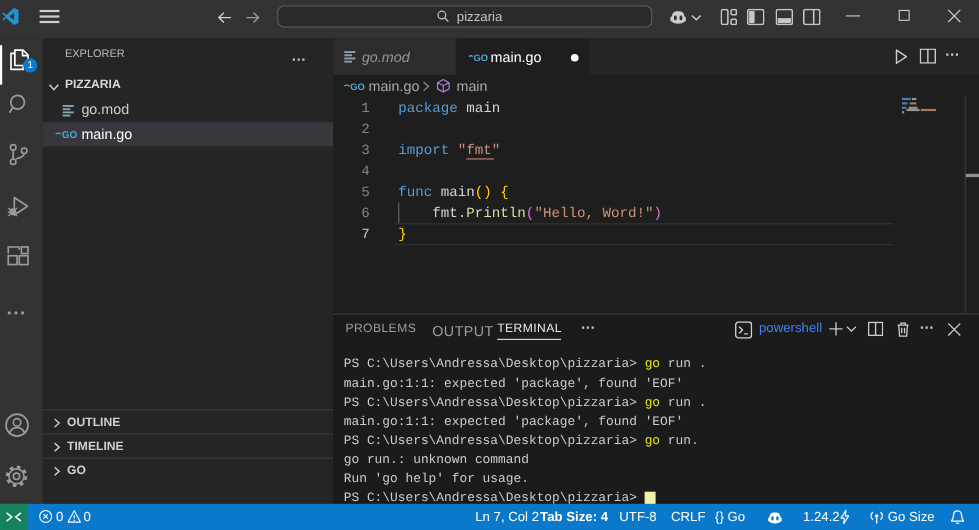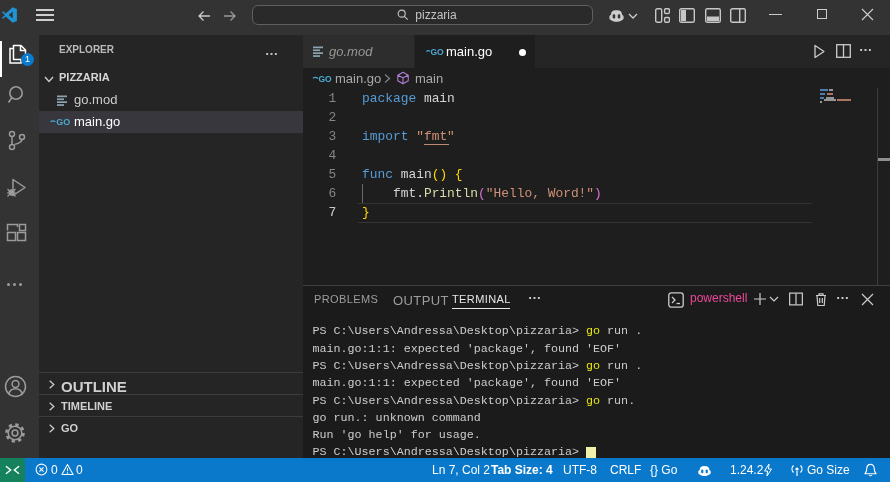--- a/index.html
+++ b/index.html
@@ -118,21 +118,21 @@
   <svg class="abs" style="left:4px;top:387px;" width="22" height="22" viewBox="0 0 22 22">
     <g stroke="#9b9b9b" fill="none">
       <circle cx="11" cy="11" r="8.4" stroke-width="2.8" stroke-dasharray="3.3 3.3"></circle>
       <circle cx="11" cy="11" r="6.8" stroke-width="1.5"></circle>
       <circle cx="11" cy="11" r="2.9" stroke-width="1.5"></circle>
     </g>
   </svg>
 </div>
 
 <div class="abs" style="left:39px;top:35px;width:264px;height:423px;background:#252526;color:#cccccc;">
-  <div class="abs" style="left:20px;top:9px;font-size:10px;color:#bbbbbb;font-weight:bold;">EXPLORER</div>
+  <div class="abs" style="left:20px;top:9px;font-size:10px;color:#bbbbbb;">EXPLORER</div>
   <div class="abs" style="left:226px;top:11px;color:#c5c5c5;font-size:13px;letter-spacing:1px;font-weight:bold;">⋯</div>
 
   <div class="abs" style="left:0;top:32px;width:264px;height:22px;">
     <svg class="abs" style="left:4px;top:6px;" width="12" height="12" viewBox="0 0 12 12">
         <path d="M2 4 L6 8.5 L10 4" stroke="#cccccc" stroke-width="1.4" fill="none"></path>
       </svg>
     <div class="abs" style="left:20px;top:4px;font-size:11px;font-weight:bold;color:#d8d8d8;">PIZZARIA</div>
   </div>
 
   <div class="abs" style="left:0;top:54px;width:264px;height:22px;">
@@ -152,21 +152,21 @@
       <text x="7.2" y="10.3" font-family="Liberation Sans, sans-serif" font-weight="bold" font-size="9" fill="#4ba8d1">GO</text>
       <path d="M1.5 6.8 C3 5.8 5 5.9 6.3 6.7" stroke="#4ba8d1" stroke-width="1.2" fill="none"></path>
     </svg>
     <div class="abs" style="left:35px;top:3px;font-size:13px;color:#ffffff;">main.go</div>
   </div>
 
   <div class="abs" style="left:0;top:337px;width:264px;height:22px;border-top:1px solid #3c3c3c;">
     <svg class="abs" style="left:7px;top:6px;" width="11" height="11" viewBox="0 0 12 12">
         <path d="M4 2 L8.5 6 L4 10" stroke="#cccccc" stroke-width="1.4" fill="none"></path>
       </svg>
-    <div class="abs" style="left:22px;top:5px;font-size:15px;font-weight:bold;color:#d0d0d0;">OUTLINE</div>
+    <div class="abs" style="left:22px;top:5px;font-size:11px;font-weight:bold;color:#d0d0d0;">OUTLINE</div>
   </div>
   <div class="abs" style="left:0;top:359px;width:264px;height:22px;border-top:1px solid #3c3c3c;">
     <svg class="abs" style="left:7px;top:6px;" width="11" height="11" viewBox="0 0 12 12">
         <path d="M4 2 L8.5 6 L4 10" stroke="#cccccc" stroke-width="1.4" fill="none"></path>
       </svg>
     <div class="abs" style="left:22px;top:5px;font-size:11px;font-weight:bold;color:#d0d0d0;">TIMELINE</div>
   </div>
   <div class="abs" style="left:0;top:381px;width:264px;height:22px;border-top:1px solid #3c3c3c;">
     <svg class="abs" style="left:7px;top:6px;" width="11" height="11" viewBox="0 0 12 12">
         <path d="M4 2 L8.5 6 L4 10" stroke="#cccccc" stroke-width="1.4" fill="none"></path>
@@ -267,21 +267,21 @@
   <div class="abs" style="left:90px;top:7px;font-size:13px;color:#9d9d9d;letter-spacing:0.4px;">OUTPUT</div>
   <div class="abs" style="left:149px;top:7px;font-size:11px;color:#e7e7e7;letter-spacing:0.4px;">TERMINAL</div>
   <div class="abs" style="left:149px;top:22px;width:58px;height:1px;background:#e7e7e7;"></div>
   <div class="abs" style="left:225px;top:4px;color:#cccccc;font-size:13px;font-weight:bold;letter-spacing:1px;">⋯</div>
 
   <svg class="abs" style="left:365px;top:6px;" width="16" height="16" viewBox="0 0 16 16">
     <rect x="0.8" y="0.8" width="14.4" height="14.4" rx="2.5" stroke="#cccccc" stroke-width="1.3" fill="none"></rect>
     <path d="M4 5 L7 8 L4 11" stroke="#cccccc" stroke-width="1.3" fill="none"></path>
     <path d="M8.5 11.5 H12" stroke="#cccccc" stroke-width="1.3"></path>
   </svg>
-  <div class="abs" style="left:387px;top:5px;font-size:12px;color:#ec4899;">powershell</div>
+  <div class="abs" style="left:387px;top:5px;font-size:12px;color:#3b82f6;">powershell</div>
   <svg class="abs" style="left:450px;top:6px;" width="14" height="14" viewBox="0 0 14 14">
       <path d="M7 1 V13 M1 7 H13" stroke="#cccccc" stroke-width="1.2"></path>
     </svg>
   <svg class="abs" style="left:466px;top:9px;" width="10" height="8" viewBox="0 0 10 8">
       <path d="M1 2 L5 6 L9 2" stroke="#cccccc" stroke-width="1.2" fill="none"></path>
     </svg>
   <svg class="abs" style="left:486px;top:6px;" width="14" height="14" viewBox="0 0 15 14">
     <rect x="0.7" y="0.7" width="13.6" height="12.6" stroke="#cccccc" stroke-width="1.3" fill="none"></rect>
     <path d="M7.5 1 V13" stroke="#cccccc" stroke-width="1.3"></path>
   </svg>

